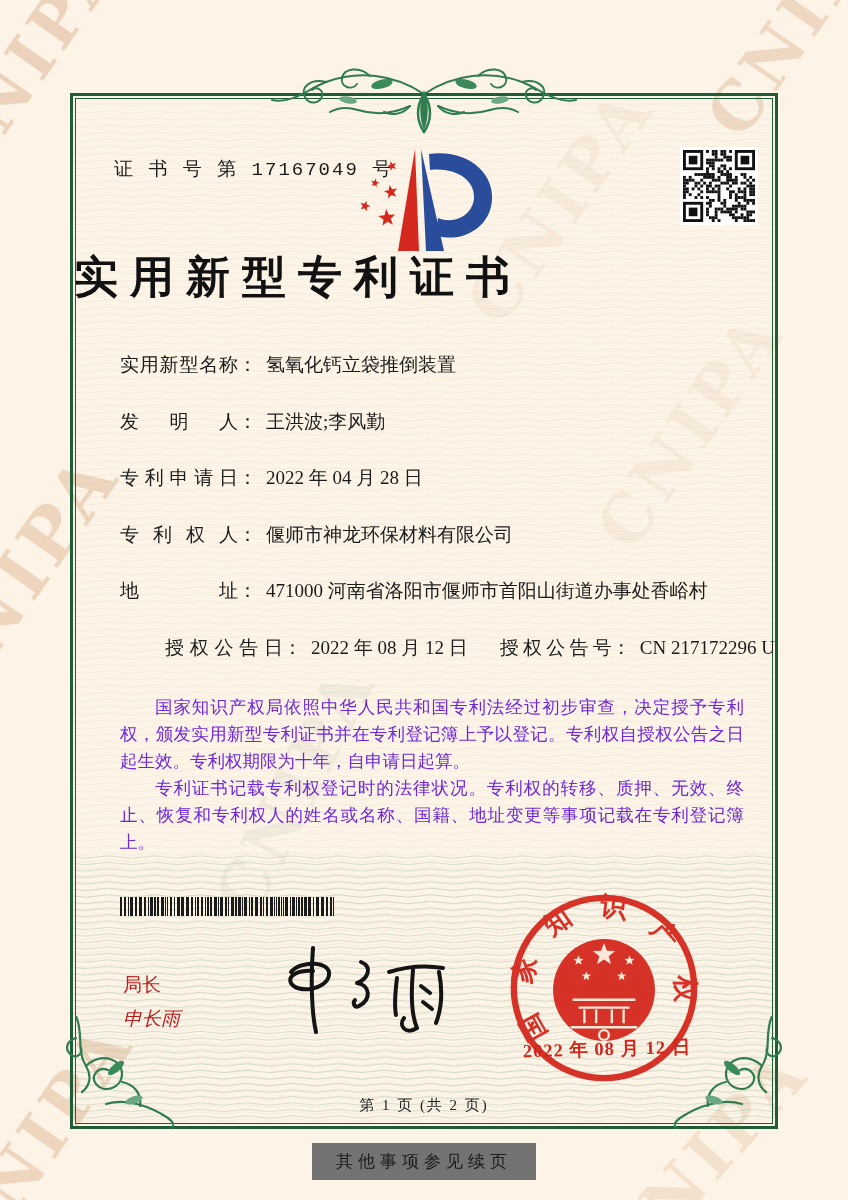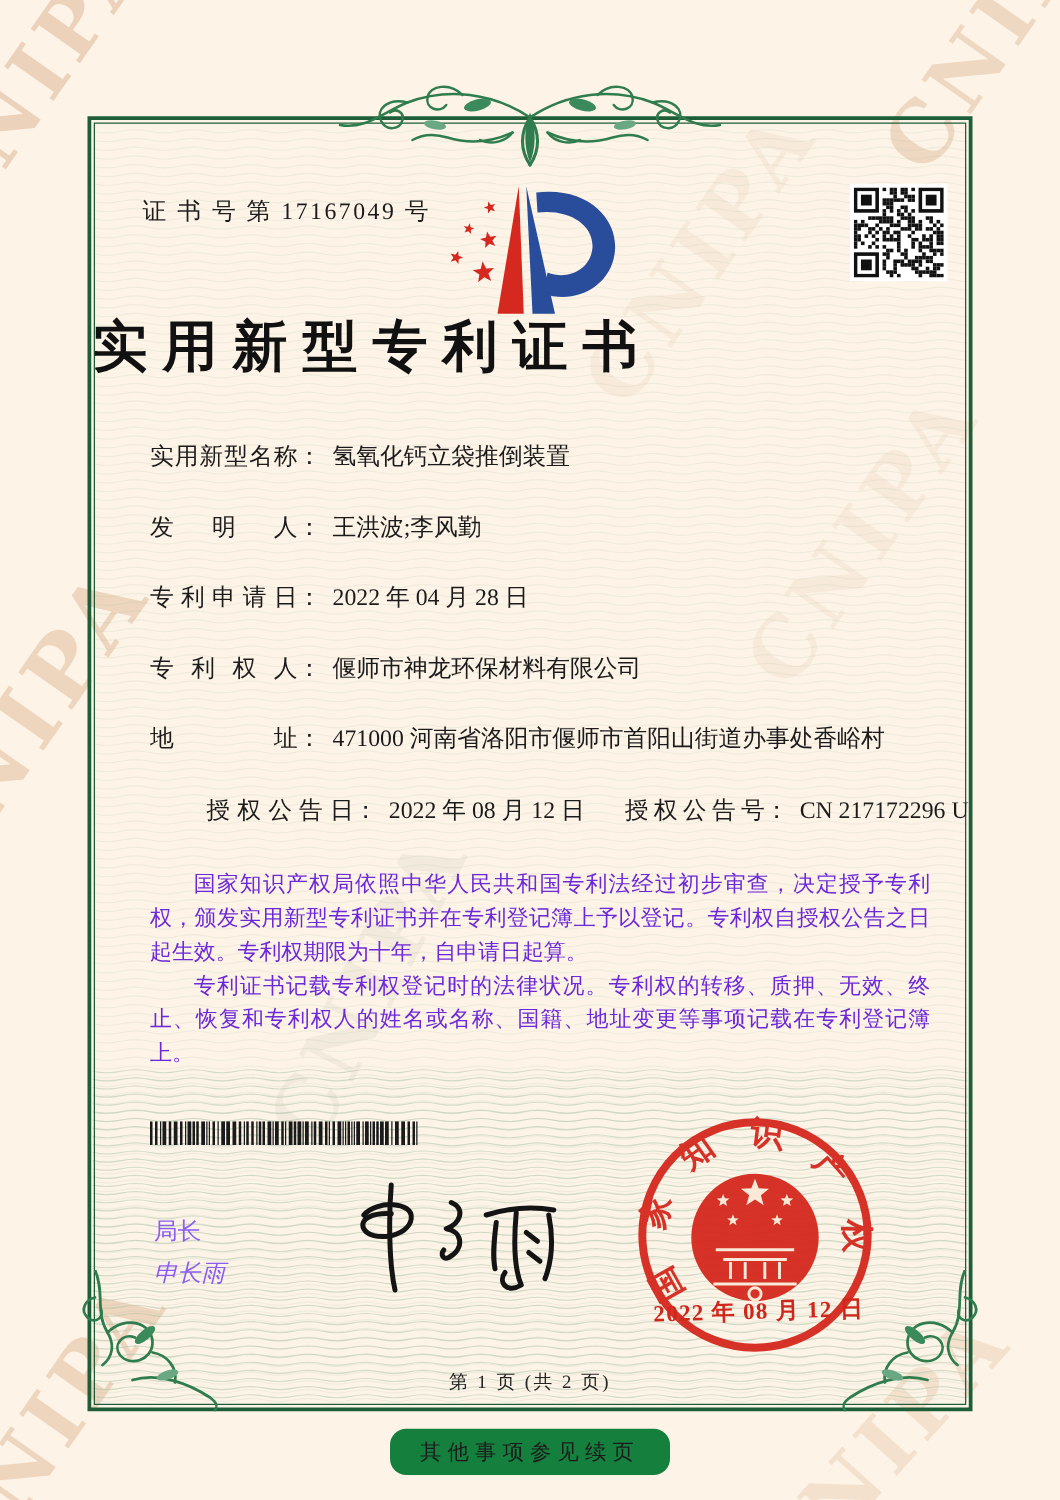--- a/index.html
+++ b/index.html
@@ -25,51 +25,51 @@
   .wm8{left:705px;top:1160px;opacity:.30;transform:translate(-50%,-50%) rotate(-48deg);}
   
   .frame{
     position:absolute;left:70px;top:93px;width:708px;height:1036px;
     border:3px solid #1d5e38;box-sizing:border-box;
   }
   .frame::after{content:"";position:absolute;inset:2px;border:1.5px solid #1d5e38;}
   .waves{position:absolute;left:74px;top:97px;pointer-events:none;}
   .ornament{position:absolute;pointer-events:none;}
   
-  .cert-no{position:absolute;left:114px;top:156px;font-size:19px;letter-spacing:2px;color:#1c1c1c;}
+  .cert-no{position:absolute;left:114px;top:156px;font-size:19px;letter-spacing:2px;color:#1c1c1c;font-family:Liberation Mono, monospace;}
   .logo{position:absolute;left:350px;top:145px;}
   .qr{position:absolute;left:680px;top:147px;background:#fff;padding:3px;line-height:0;}
   .title{
     position:absolute;left:74px;top:248px;width:700px;text-align:left;
     font-size:44px;font-weight:700;letter-spacing:12px;color:#111;
   }
   .fields{position:absolute;left:120px;top:352px;width:630px;font-size:19px;color:#1b1b1b;}
   .frow{margin-bottom:30.5px;white-space:nowrap;}
   .flabel{display:inline-block;width:118px;text-align:justify;text-align-last:justify;}
   .fcolon{display:inline-block;}
   .fvalue{margin-left:9px;}
   .pair{display:inline-block;width:330px;margin-left:45px;}
   .pair2 .flabel{width:112px;}
   .body-text{position:absolute;left:120px;top:694px;width:624px;font-size:17.5px;line-height:27px;color:#6d28d9;text-align:justify;}
   .body-text p{margin:0;text-indent:2em;}
   .barcode{position:absolute;left:120px;top:897px;line-height:0;}
-  .signer{position:absolute;left:123px;top:972px;font-size:19px;color:#8b5cf6;
+  .signer{position:absolute;left:123px;top:972px;font-size:19px;color:#b91c1c;
     font-family:"Liberation Sans","DejaVu Sans",sans-serif;}
   .signer .s2{margin-top:8px;font-style:italic;}
   .signature{position:absolute;left:255px;top:942px;}
   .seal{position:absolute;left:506px;top:890px;opacity:.95;}
   .seal-date{
     position:absolute;left:512px;top:1036px;width:190px;text-align:center;
     color:#d0271c;font-size:18.5px;font-weight:600;letter-spacing:1px;
     transform:rotate(-1.5deg);white-space:nowrap;
   }
   .page-info{position:absolute;left:74px;top:1096px;width:700px;text-align:center;font-size:15px;letter-spacing:2px;color:#222;}
   .continuation{
     position:absolute;left:50%;top:1143px;transform:translateX(-50%);
-    background:#15803d;padding:7px 24px;font-size:17px;letter-spacing:5px;color:#1b1b1b;white-space:nowrap;border-radius:13px;
+    background:#737373;padding:7px 24px;font-size:17px;letter-spacing:5px;color:#1b1b1b;white-space:nowrap;
   }
 </style>
 </head>
 <body>
 
 <div class="page">
 
   <span class="wm wm1">CNIPA</span>
   <span class="wm wm2">CNIPA</span>
   <span class="wm wm3">CNIPA</span>

